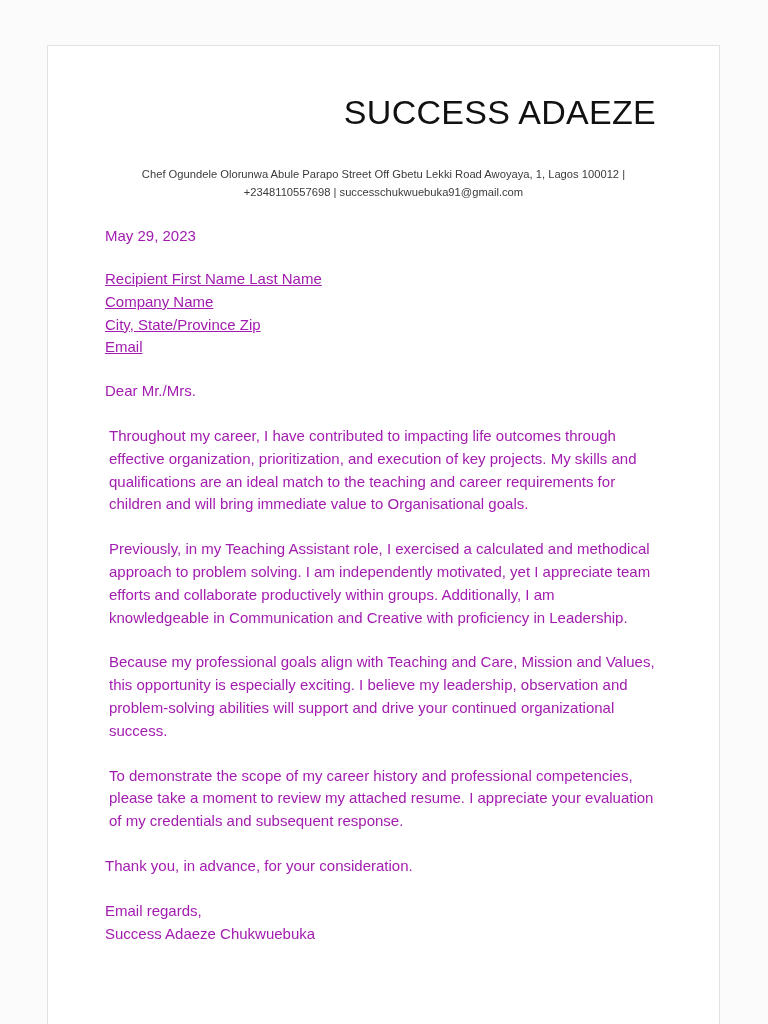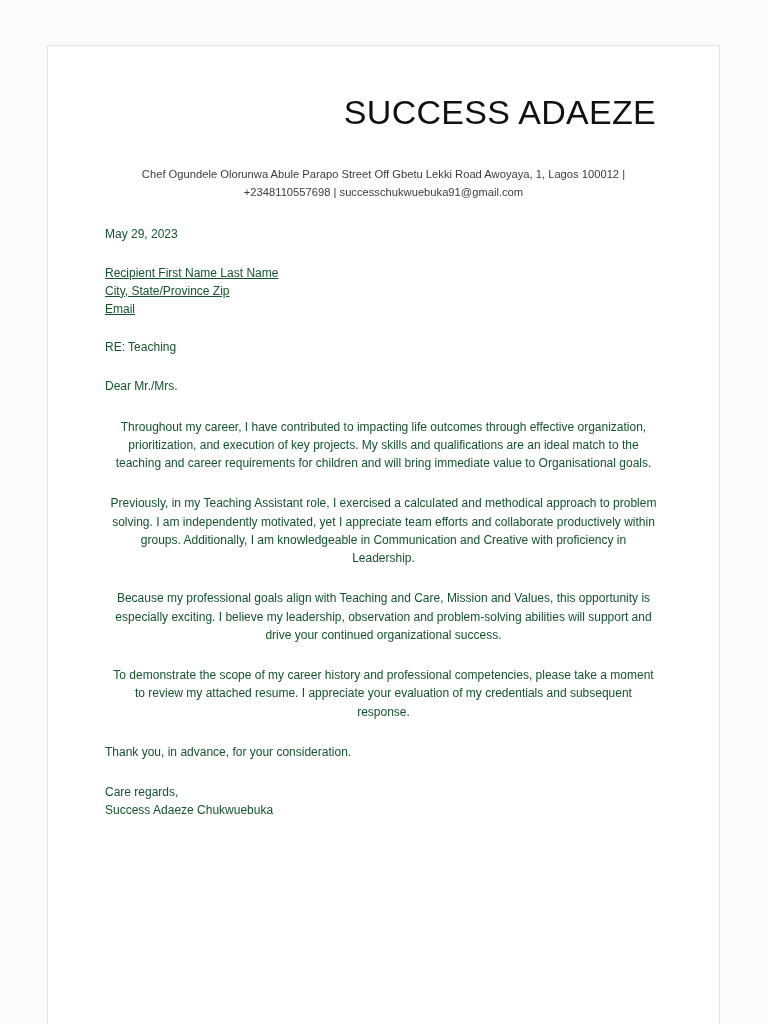--- a/index.html
+++ b/index.html
@@ -63,23 +63,23 @@
     line-height: 1.62;
     color: #3b3b3b;
     padding: 0 13px 0 13px;
   }
   .contact-line { display: block; text-align: center; }
 
   
   .letter-body {
     padding: 0 57px 0 57px;
     margin-top: 24px;
-    font-size: 12px;
+    font-size: 15px;
     line-height: 1.52;
-    color: #14532d;
+    color: #a21caf;
   }
 
   .date-line {
     margin: 0;
   }
 
   .recipient-block {
     margin-top: 20px;
   }
   .recipient-block .addr-line {
@@ -94,21 +94,21 @@
   }
 
   .salutation {
     margin: 0;
     margin-top: 21px;
   }
 
   .para {
     margin: 4px;
     margin-top: 22px;
-    text-align: center;
+    text-align: left;
   }
 
   .closing-thanks {
     margin: 0;
     margin-top: 22px;
   }
 
   .signoff {
     margin-top: 22px;
   }
@@ -133,38 +133,38 @@
         <span class="contact-line">+2348110557698 | successchukwuebuka91@gmail.com</span>
       </div>
     </div>
 
     <div class="letter-body">
 
       <p class="date-line">May 29, 2023</p>
 
       <div class="recipient-block">
         <span class="addr-line">Recipient First Name Last Name</span>
+        <span class="addr-line">Company Name</span>
         <span class="addr-line">City, State/Province Zip</span>
         <span class="addr-line">Email</span>
       </div>
 
-      <p class="subject-line">RE: Teaching</p>
 
       <p class="salutation">Dear Mr./Mrs.</p>
 
       <p class="para">Throughout my career, I have contributed to impacting life outcomes through effective organization, prioritization, and execution of key projects. My skills and qualifications are an ideal match to the teaching and career requirements for children and will bring immediate value to Organisational goals.</p>
 
       <p class="para">Previously, in my Teaching Assistant role, I exercised a calculated and methodical approach to problem solving. I am independently motivated, yet I appreciate team efforts and collaborate productively within groups. Additionally, I am knowledgeable in Communication and Creative with proficiency in Leadership.</p>
 
       <p class="para">Because my professional goals align with Teaching and Care, Mission and Values, this opportunity is especially exciting. I believe my leadership, observation and problem-solving abilities will support and drive your continued organizational success.</p>
 
       <p class="para">To demonstrate the scope of my career history and professional competencies, please take a moment to review my attached resume. I appreciate your evaluation of my credentials and subsequent response.</p>
 
       <p class="closing-thanks">Thank you, in advance, for your consideration.</p>
 
       <div class="signoff">
-        <span class="sign-line">Care regards,</span>
+        <span class="sign-line">Email regards,</span>
         <span class="sign-line">Success Adaeze Chukwuebuka</span>
       </div>
 
     </div>
   </div>
 </div>
 
 </body></html>

